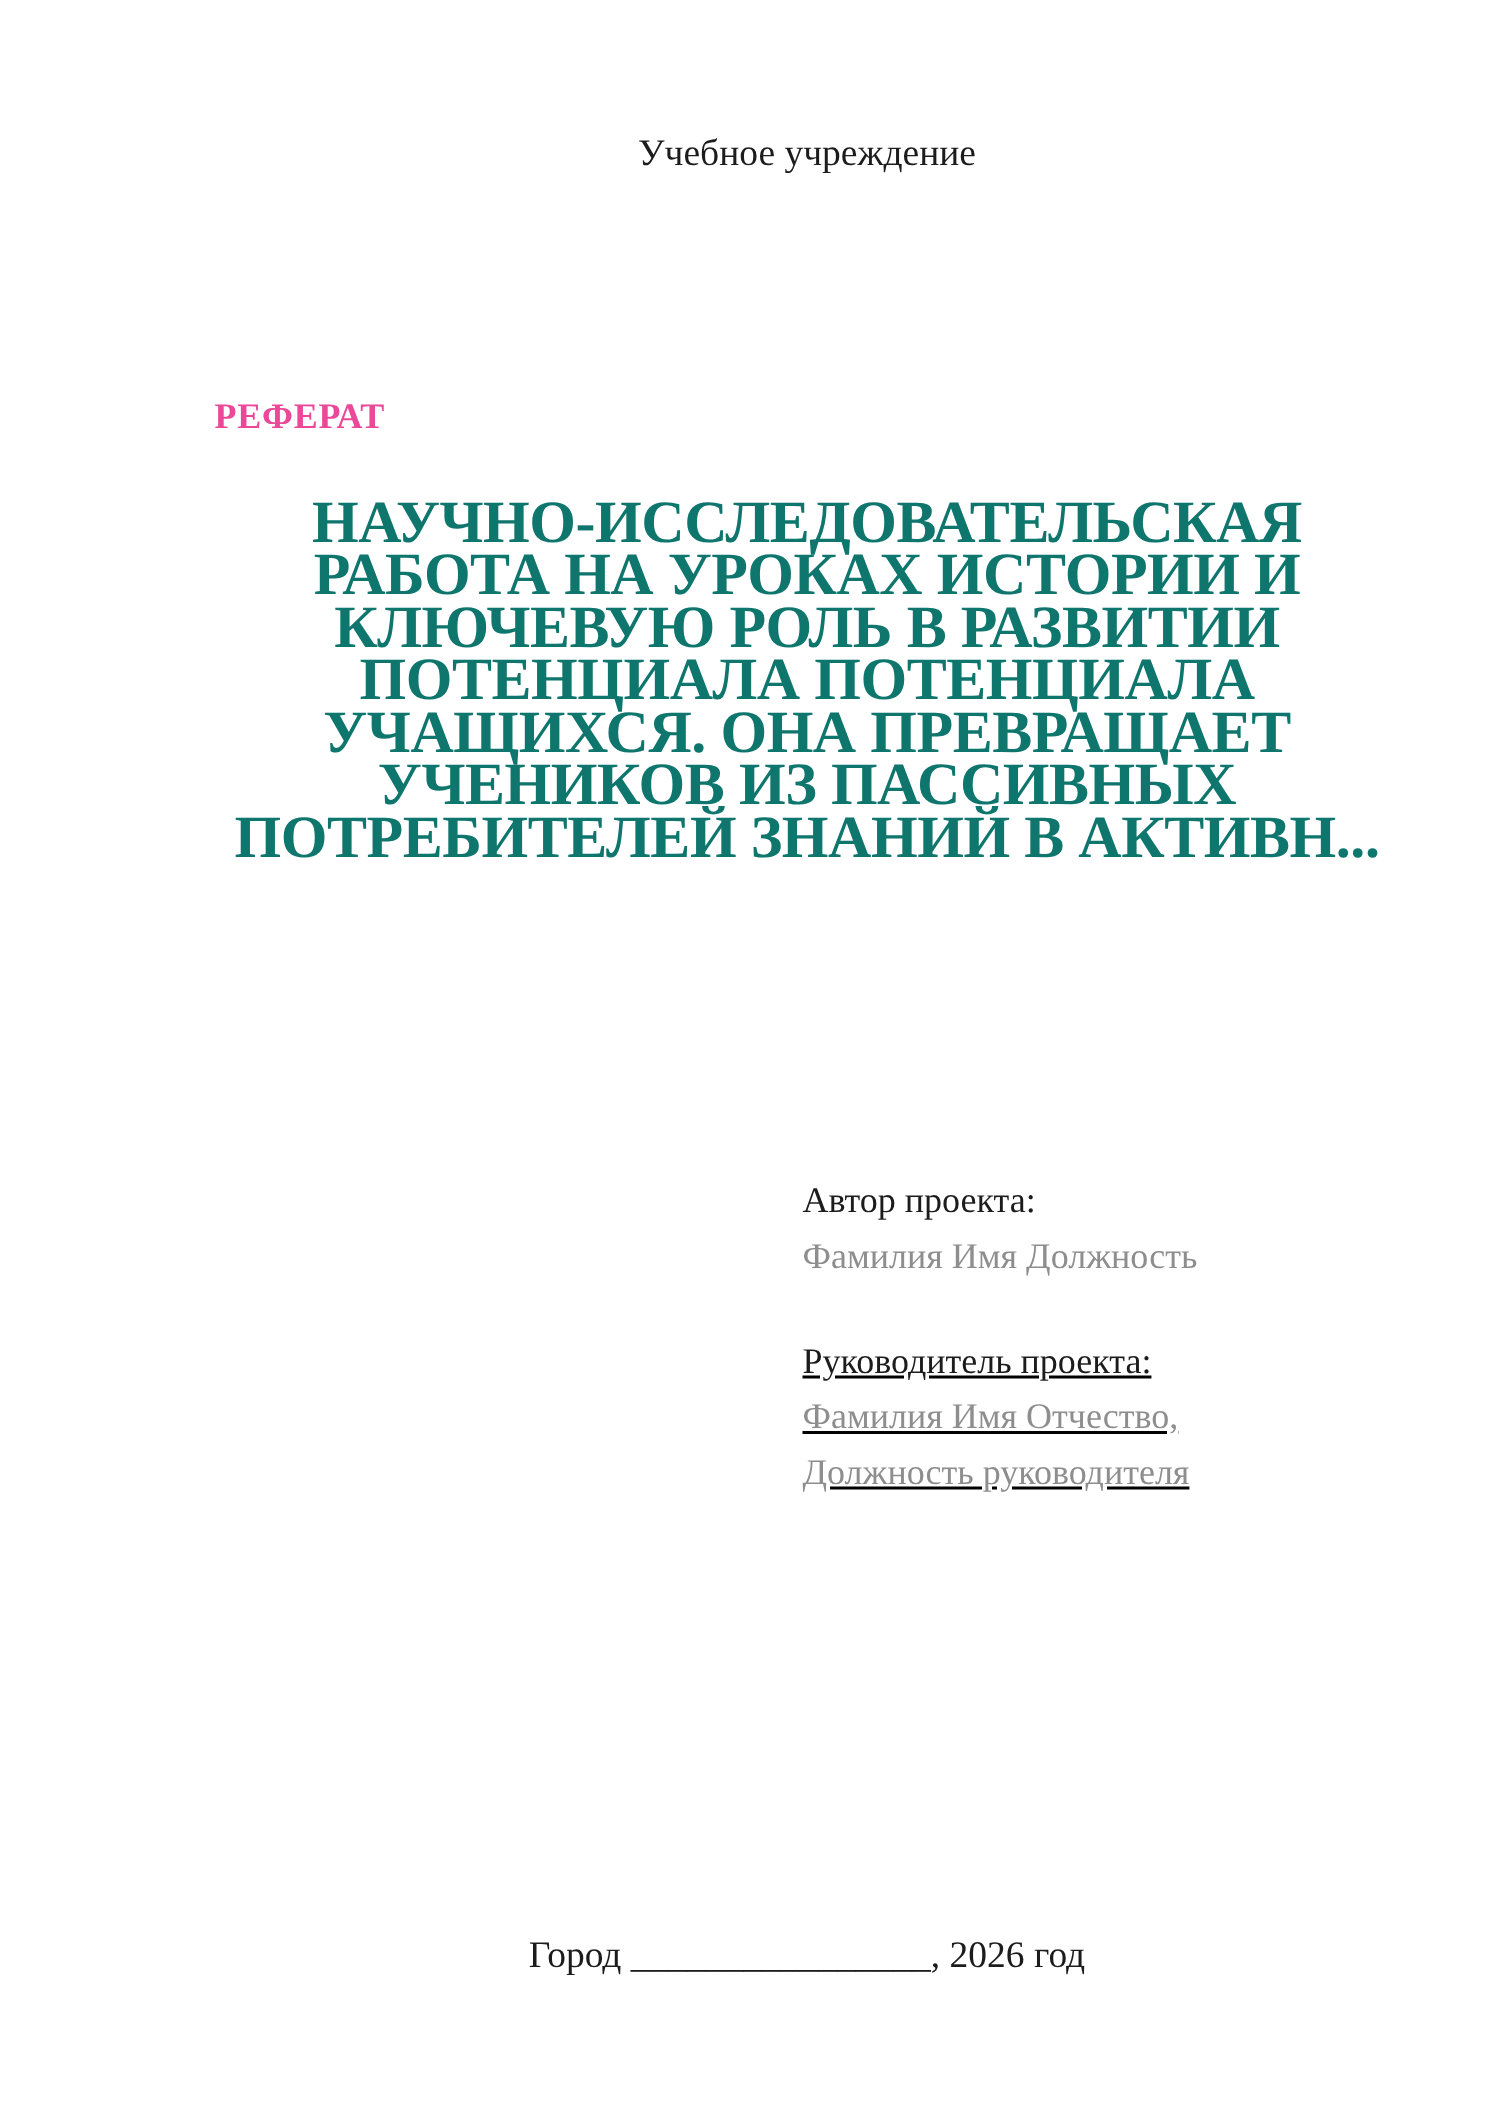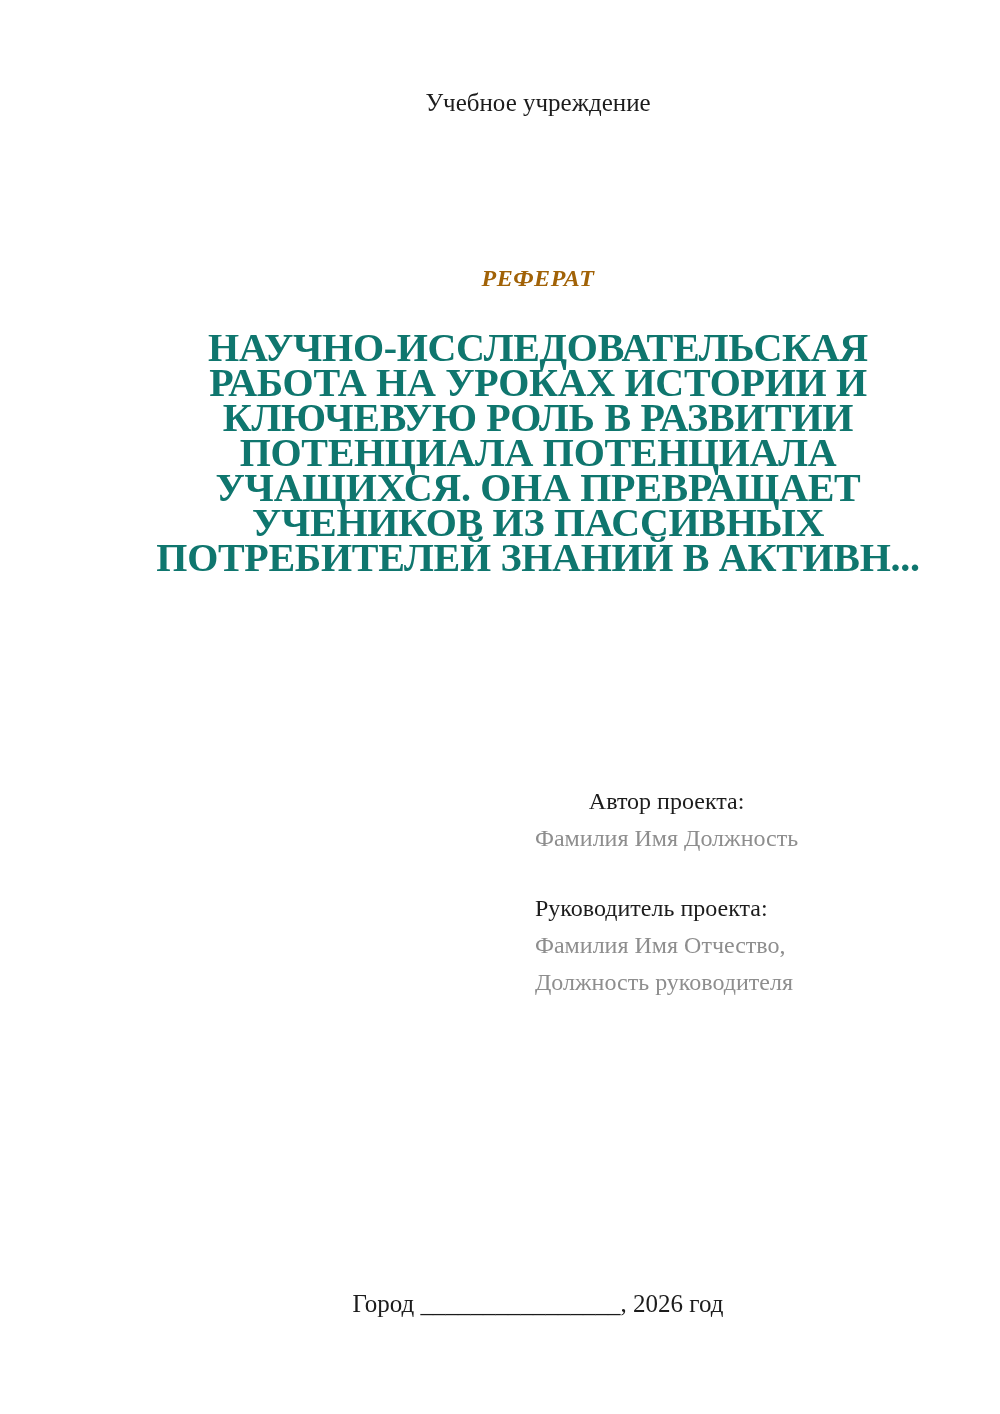--- a/index.html
+++ b/index.html
@@ -31,48 +31,47 @@
     text-align: center;
     font-size: 25px;
     line-height: 30px;
     color: #1c1c1c;
   }
   .doc-type {
     position: absolute;
     top: 263px;
     left: 0;
     right: 0;
-    text-align: center;
+    text-align: left;
     font-size: 24px;
     line-height: 30px;
     font-weight: bold;
-    color: #a16207;
+    color: #ec4899;
     letter-spacing: 0.5px;
-    font-style: italic;
   }
   .title {
     position: absolute;
     top: 330px;
     left: -30px;   
     right: -30px;
     text-align: center;
     font-size: 40px;
     line-height: 35px;
     font-weight: bold;
     color: #0f766e;
     letter-spacing: -0.3px;
   }
   .credits {
     position: absolute;
     left: 392px; 
     font-size: 24px;
     line-height: 37px;
   }
-  .credits.author { top: 783px; text-align: center; }
-  .credits.supervisor { top: 890px; }
+  .credits.author { top: 783px; }
+  .credits.supervisor { top: 890px; text-decoration: underline; }
   .credit-label { color: #1c1c1c; }
   .placeholder { color: #8e8e8e; }
   .footer-line {
     position: absolute;
     top: 1288px;
     left: 0;
     right: 0;
     text-align: center;
     font-size: 25px;
     line-height: 32px;

